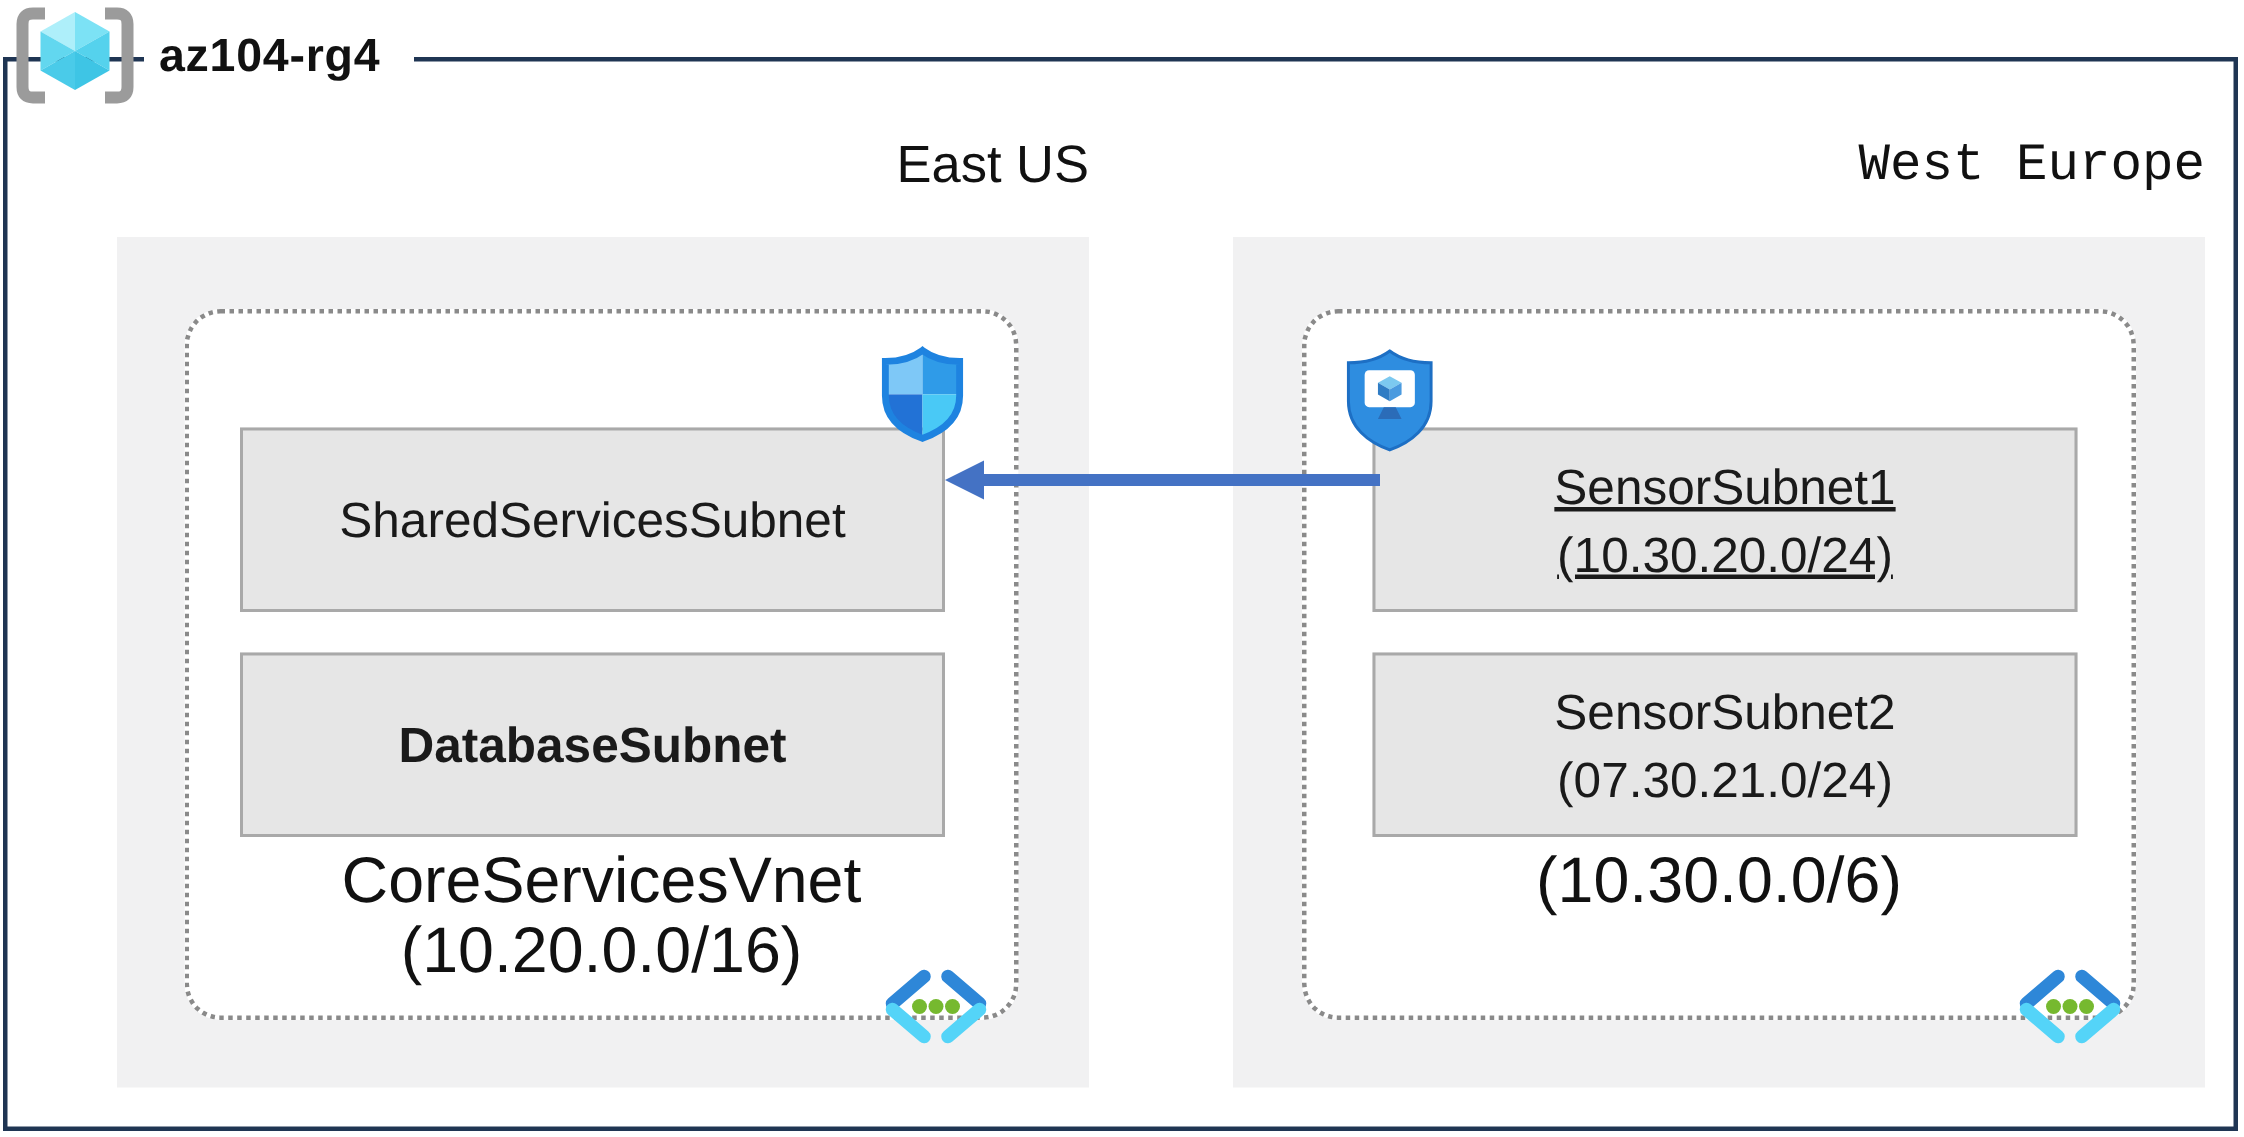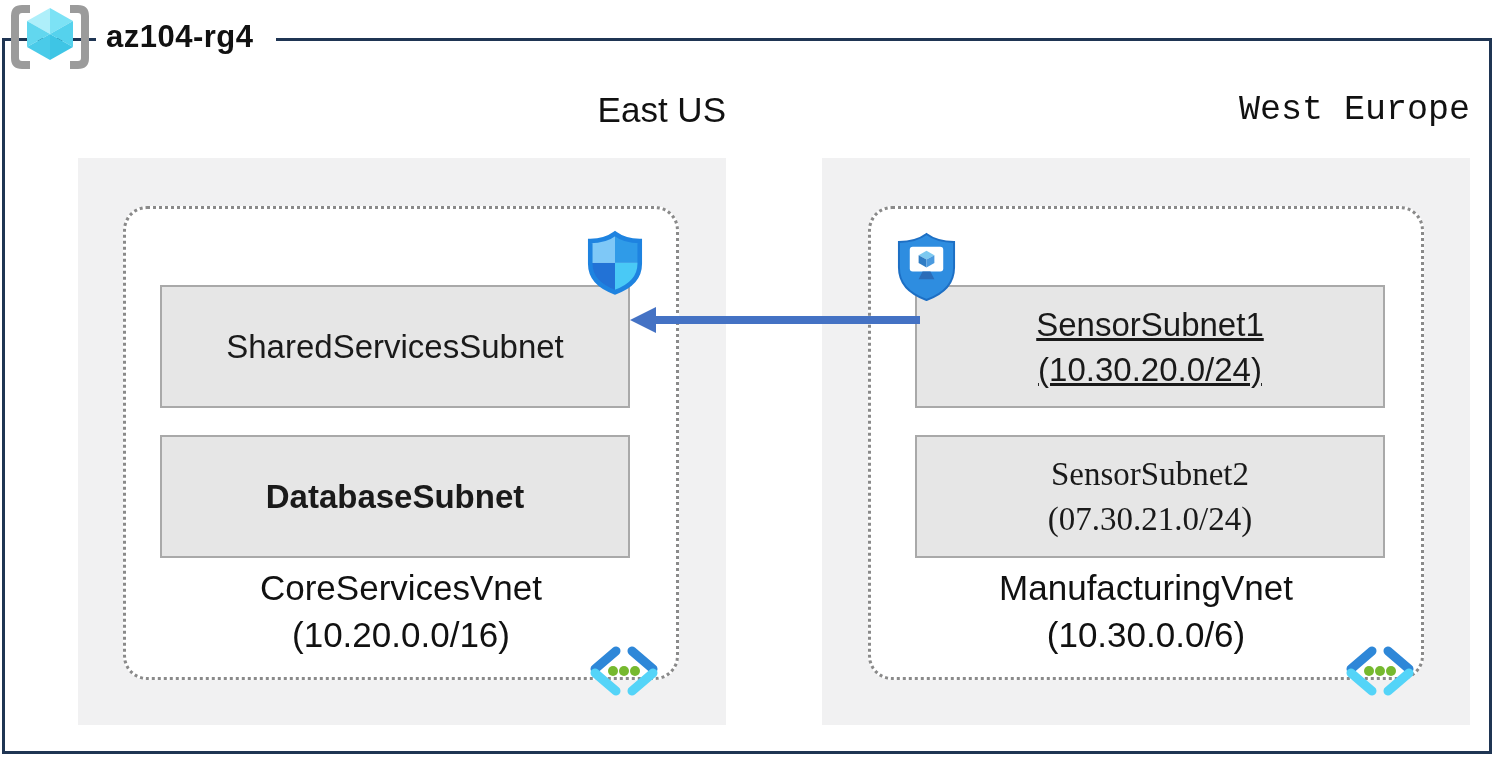--- a/index.html
+++ b/index.html
@@ -22,24 +22,24 @@
   
   .vnet-box{position:absolute;top:206px;width:556px;height:474px;background:#fff;
             border:3px dotted #8a8a8a;border-radius:24px;box-sizing:border-box;}
   .vnet-box.east{left:123px;} .vnet-box.west{left:868px;}
   
   .subnet{position:absolute;width:470px;height:123px;background:#e6e6e6;
           border:2px solid #a9a9a9;box-sizing:border-box;
           display:flex;flex-direction:column;align-items:center;justify-content:center;margin-top:28px;}
   .subnet .line{font-size:33px;line-height:45px;color:#1a1a1a;}
   .sn-e1{left:160px;top:257px;} .sn-e2{left:160px;top:407px;font-weight:bold;}
-  .sn-w1{left:915px;top:257px;text-decoration:underline;} .sn-w2{left:915px;top:407px;font-family:Liberation Serif, serif;}
+  .sn-w1{left:915px;top:257px;text-decoration:underline;} .sn-w2{left:915px;top:407px;}
   .subnet,.vnet-label{position:absolute;}
   
-  .vnet-label{width:556px;top:564px;text-align:center;font-size:35px;line-height:47px;color:#111;}
+  .vnet-label{width:556px;top:564px;text-align:center;font-size:43px;line-height:47px;color:#111;}
   .vnet-label.east{left:123px;} .vnet-label.west{left:868px;}
   
   .icon-abs{position:absolute;z-index:6;}
   .nsg-icon{left:585px;top:229px;width:60px;height:66px;}
   .bastion-icon{left:895px;top:231px;width:63px;height:71px;}
   .vnet-icon-east{left:586px;top:646px;width:76px;height:50px;}
   .vnet-icon-west{left:1342px;top:646px;width:76px;height:50px;}
   .peering-arrow{position:absolute;left:628px;top:304px;width:292px;height:32px;z-index:4;}
 </style>
 </head>
@@ -88,21 +88,20 @@
   <div class="subnet sn-w2">
     <div class="line">SensorSubnet2</div>
     <div class="line">(07.30.21.0/24)</div>
   </div>
 
   <div class="vnet-label east">
     <div>CoreServicesVnet</div>
     <div>(10.20.0.0/16)</div>
   </div>
   <div class="vnet-label west">
-    <div>ManufacturingVnet</div>
     <div>(10.30.0.0/6)</div>
   </div>
 
   <svg class="peering-arrow" viewBox="0 0 292 32">
     <rect x="24" y="12" width="268" height="8" fill="#4472c4"></rect>
     <polygon points="2,16 28,3 28,29" fill="#4472c4"></polygon>
   </svg>
 
   <svg class="icon-abs nsg-icon" viewBox="0 0 64 72">
     <defs>

